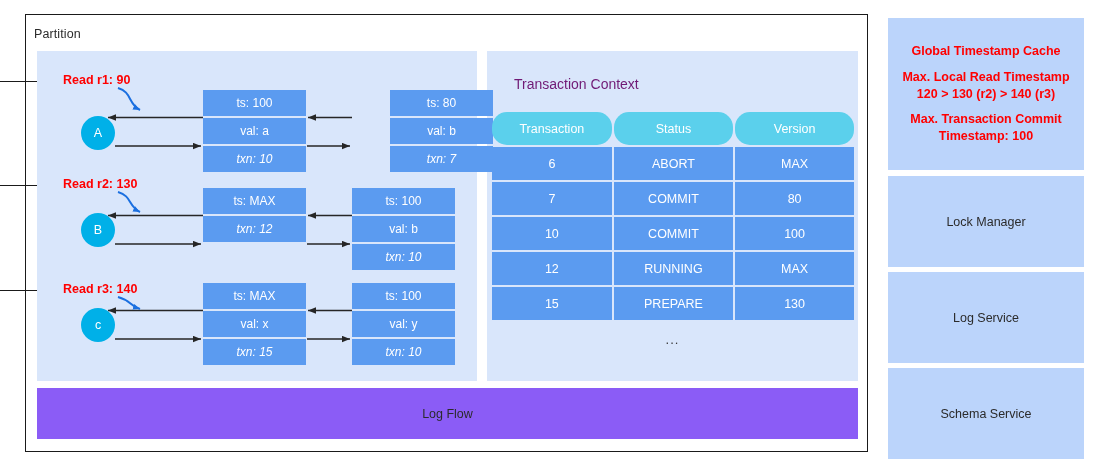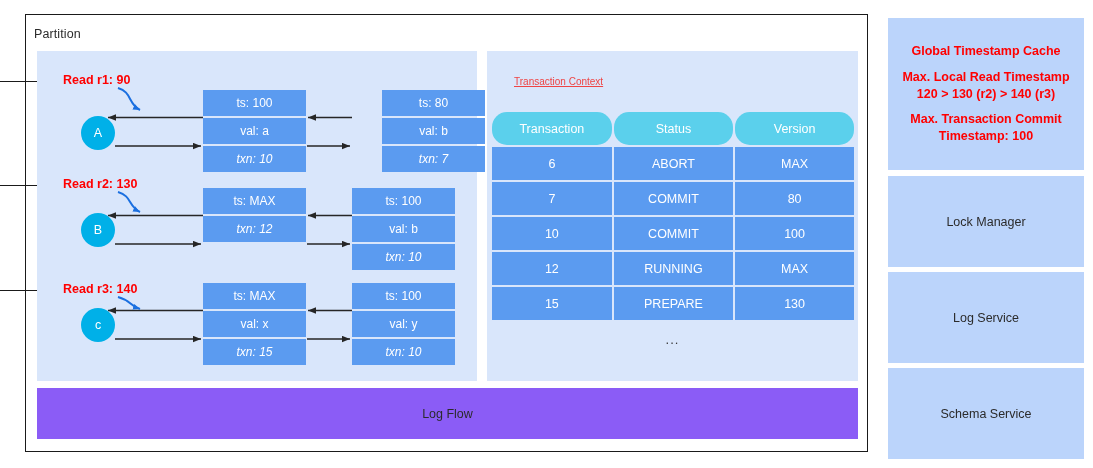--- a/index.html
+++ b/index.html
@@ -43,23 +43,22 @@
   #mvcc-panel {
     left: 37px; top: 51px;
     width: 440px; height: 330px;
   }
   #txctx-panel {
     left: 487px; top: 51px;
     width: 371px; height: 330px;
   }
   #txctx-title {
     left: 514px; top: 76px;
-    font-size: 10px;
-    color: #ef4444;
-    text-decoration: underline;
+    font-size: 14px;
+    color: #701a75;
   }
 
   
   #log-flow {
     left: 37px; top: 388px;
     width: 821px; height: 51px;
     background: #8b5cf6;
     display: flex;
     align-items: center;
     justify-content: center;
@@ -117,21 +116,21 @@
     display: flex;
     align-items: center;
     justify-content: center;
     margin-bottom: 2px;
     box-sizing: border-box;
   }
   .version-cell:last-child { margin-bottom: 16px; font-style: italic; }
 
   
   #ver-a1 { left: 203px; top: 90px; }
-  #ver-a2 { left: 344px; top: 90px; padding-left: 38px; }
+  #ver-a2 { left: 352px; top: 90px; padding-left: 38px; }
   #ver-b1 { left: 203px; top: 188px; }
   #ver-b2 { left: 352px; top: 188px; }
   #ver-c1 { left: 203px; top: 283px; }
   #ver-c2 { left: 352px; top: 283px; }
 
   
   #tx-table {
     left: 490px; top: 110px;
     width: 366px;
     border-collapse: separate;

